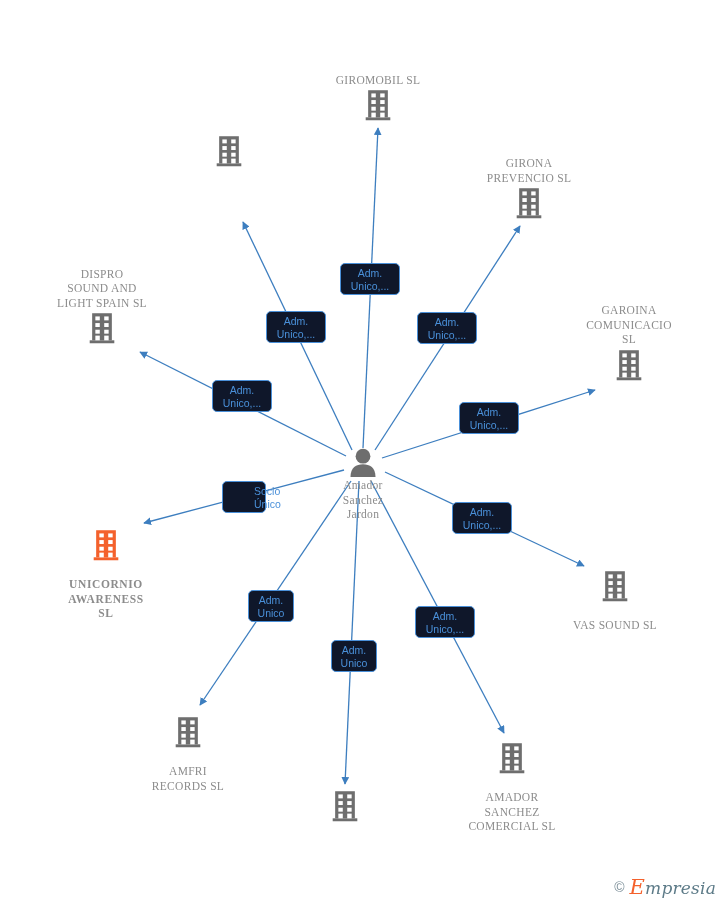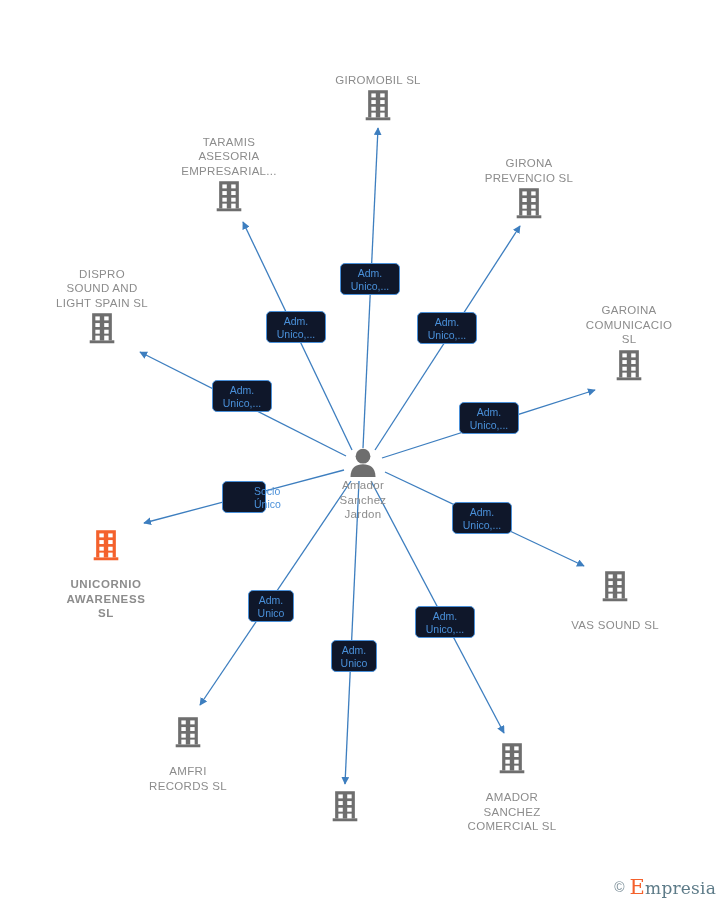--- a/index.html
+++ b/index.html
@@ -23,21 +23,21 @@
     text-align:center;
     color:#8c8c8c;
     font-size:11.5px;
     line-height:14.5px;
     letter-spacing:.3px;
   }
   .node .glyph{
     display:block;
     line-height:0;
   }
-  .node .label{display:block;}
+  .node .label{display:block;font-family:Liberation Serif, serif;}
   .node.label-above .label{margin-bottom:2px;}
   .node.label-below .label{margin-top:16px;}
   .node.highlight .label{
     color:#8c8c8c;
     font-weight:bold;
     letter-spacing:.6px;
   }
   .edge-label{
     position:absolute;
     box-sizing:border-box;
@@ -56,20 +56,21 @@
     position:absolute;
     right:12px;bottom:6px;
     display:flex;
     align-items:center;
     gap:5px;
     font-size:17px;
   }
   .watermark .copy{color:#7c8f99;font-size:14px;}
   .watermark .brand{
     font-family:"DejaVu Serif", serif;
+    font-style:italic;
     color:#5d7b88;
     font-size:17px;
     letter-spacing:.2px;
   }
   .watermark .brand .cap{color:#f4612c;font-size:21px;}
 </style>
 </head>
 <body>
 
 <div id="graph">
@@ -126,23 +127,20 @@
             <rect x="13.8" y="3.6" width="3.6" height="3.2" fill="#fff"></rect>
             <rect x="6.6" y="9" width="3.6" height="3.2" fill="#fff"></rect>
             <rect x="13.8" y="9" width="3.6" height="3.2" fill="#fff"></rect>
             <rect x="6.6" y="14.4" width="3.6" height="3.2" fill="#fff"></rect>
             <rect x="13.8" y="14.4" width="3.6" height="3.2" fill="#fff"></rect>
             <rect x="6.6" y="19.2" width="3.6" height="3.8" fill="#fff"></rect>
             <rect x="13.8" y="19.2" width="3.6" height="3.8" fill="#fff"></rect>
           </svg></span>
       </div>
       <div class="node label-above" style="left: 229px; top: 134.5px;">
-        <span class="label" style="white-space: pre-line;">TARAMIS
-ASESORIA
-EMPRESARIAL...</span>
         <span class="glyph"><svg width="30" height="32" viewBox="0 0 24 26">
             <rect x="4" y="1" width="16" height="22" fill="#6e6e6e"></rect>
             <rect x="2" y="23" width="20" height="2.4" fill="#6e6e6e"></rect>
             <rect x="6.6" y="3.6" width="3.6" height="3.2" fill="#fff"></rect>
             <rect x="13.8" y="3.6" width="3.6" height="3.2" fill="#fff"></rect>
             <rect x="6.6" y="9" width="3.6" height="3.2" fill="#fff"></rect>
             <rect x="13.8" y="9" width="3.6" height="3.2" fill="#fff"></rect>
             <rect x="6.6" y="14.4" width="3.6" height="3.2" fill="#fff"></rect>
             <rect x="13.8" y="14.4" width="3.6" height="3.2" fill="#fff"></rect>
             <rect x="6.6" y="19.2" width="3.6" height="3.8" fill="#fff"></rect>

